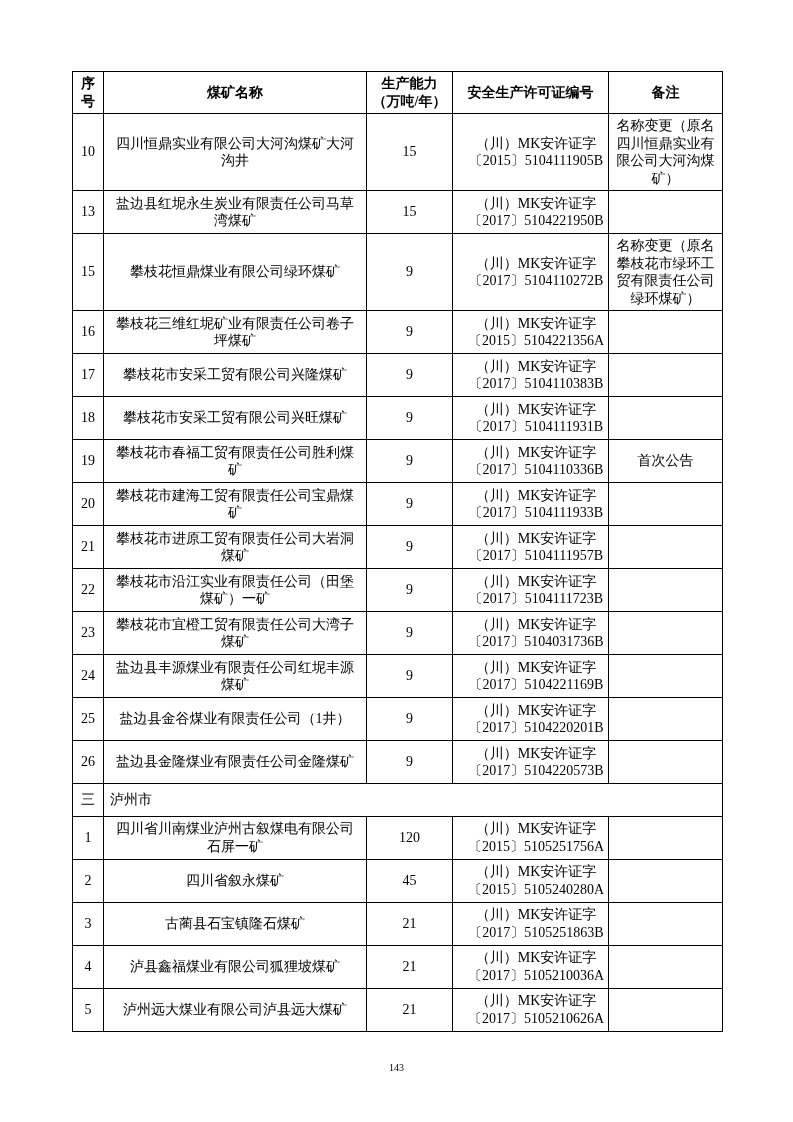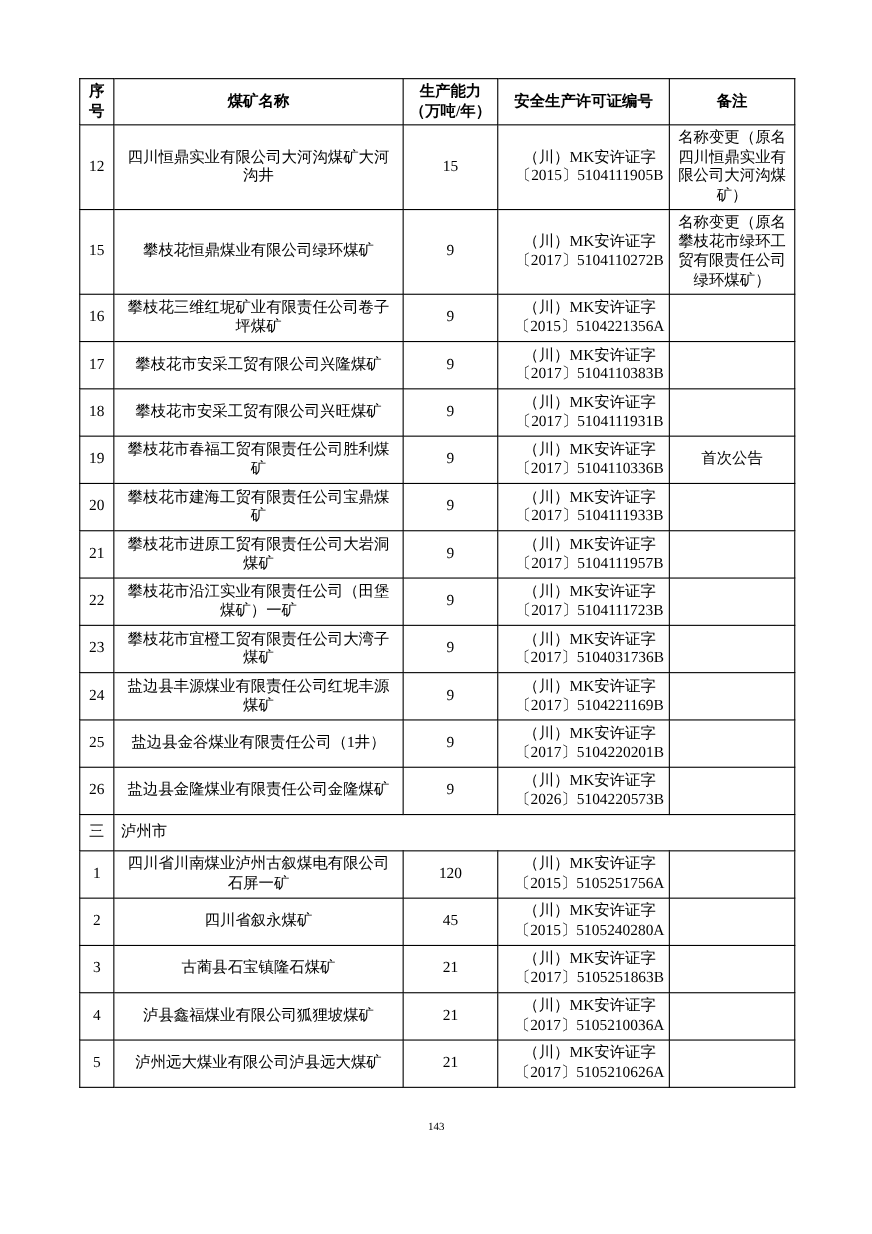--- a/index.html
+++ b/index.html
@@ -88,27 +88,34 @@
         <th data-name="header-no">序号</th>
         <th data-name="header-mine-name">煤矿名称</th>
         <th data-name="header-capacity">生产能力
 （万吨/年）</th>
         <th data-name="header-license">安全生产许可证编号</th>
         <th data-name="header-remark">备注</th>
       </tr>
     </thead>
     <tbody id="table-body">
         <tr data-name="table-row">
-          <td class="c-no" data-name="cell-no">12</td>
+          <td class="c-no" data-name="cell-no">10</td>
           <td class="c-name" data-name="cell-name">四川恒鼎实业有限公司大河沟煤矿大河沟井</td>
           <td class="c-capacity" data-name="cell-capacity">15</td>
           <td class="c-license" data-name="cell-license">（川）MK安许证字〔2015〕5104111905B</td>
           <td class="c-remark" data-name="cell-remark">名称变更（原名四川恒鼎实业有限公司大河沟煤矿）</td>
         </tr>
         <tr data-name="table-row">
+          <td class="c-no" data-name="cell-no">13</td>
+          <td class="c-name" data-name="cell-name">盐边县红坭永生炭业有限责任公司马草湾煤矿</td>
+          <td class="c-capacity" data-name="cell-capacity">15</td>
+          <td class="c-license" data-name="cell-license">（川）MK安许证字〔2017〕5104221950B</td>
+          <td class="c-remark" data-name="cell-remark"></td>
+        </tr>
+        <tr data-name="table-row">
           <td class="c-no" data-name="cell-no">15</td>
           <td class="c-name" data-name="cell-name">攀枝花恒鼎煤业有限公司绿环煤矿</td>
           <td class="c-capacity" data-name="cell-capacity">9</td>
           <td class="c-license" data-name="cell-license">（川）MK安许证字〔2017〕5104110272B</td>
           <td class="c-remark" data-name="cell-remark">名称变更（原名攀枝花市绿环工贸有限责任公司绿环煤矿）</td>
         </tr>
         <tr data-name="table-row">
           <td class="c-no" data-name="cell-no">16</td>
           <td class="c-name" data-name="cell-name">攀枝花三维红坭矿业有限责任公司卷子坪煤矿</td>
           <td class="c-capacity" data-name="cell-capacity">9</td>
@@ -175,21 +182,21 @@
           <td class="c-no" data-name="cell-no">25</td>
           <td class="c-name" data-name="cell-name">盐边县金谷煤业有限责任公司（1井）</td>
           <td class="c-capacity" data-name="cell-capacity">9</td>
           <td class="c-license" data-name="cell-license">（川）MK安许证字〔2017〕5104220201B</td>
           <td class="c-remark" data-name="cell-remark"></td>
         </tr>
         <tr data-name="table-row">
           <td class="c-no" data-name="cell-no">26</td>
           <td class="c-name" data-name="cell-name">盐边县金隆煤业有限责任公司金隆煤矿</td>
           <td class="c-capacity" data-name="cell-capacity">9</td>
-          <td class="c-license" data-name="cell-license">（川）MK安许证字〔2026〕5104220573B</td>
+          <td class="c-license" data-name="cell-license">（川）MK安许证字〔2017〕5104220573B</td>
           <td class="c-remark" data-name="cell-remark"></td>
         </tr>
         <tr data-name="section-row">
           <td class="c-no" data-name="section-number">三</td>
           <td class="c-section" colspan="4" data-name="section-title">泸州市</td>
         </tr>
         <tr data-name="table-row">
           <td class="c-no" data-name="cell-no">1</td>
           <td class="c-name" data-name="cell-name">四川省川南煤业泸州古叙煤电有限公司石屏一矿</td>
           <td class="c-capacity" data-name="cell-capacity">120</td>

